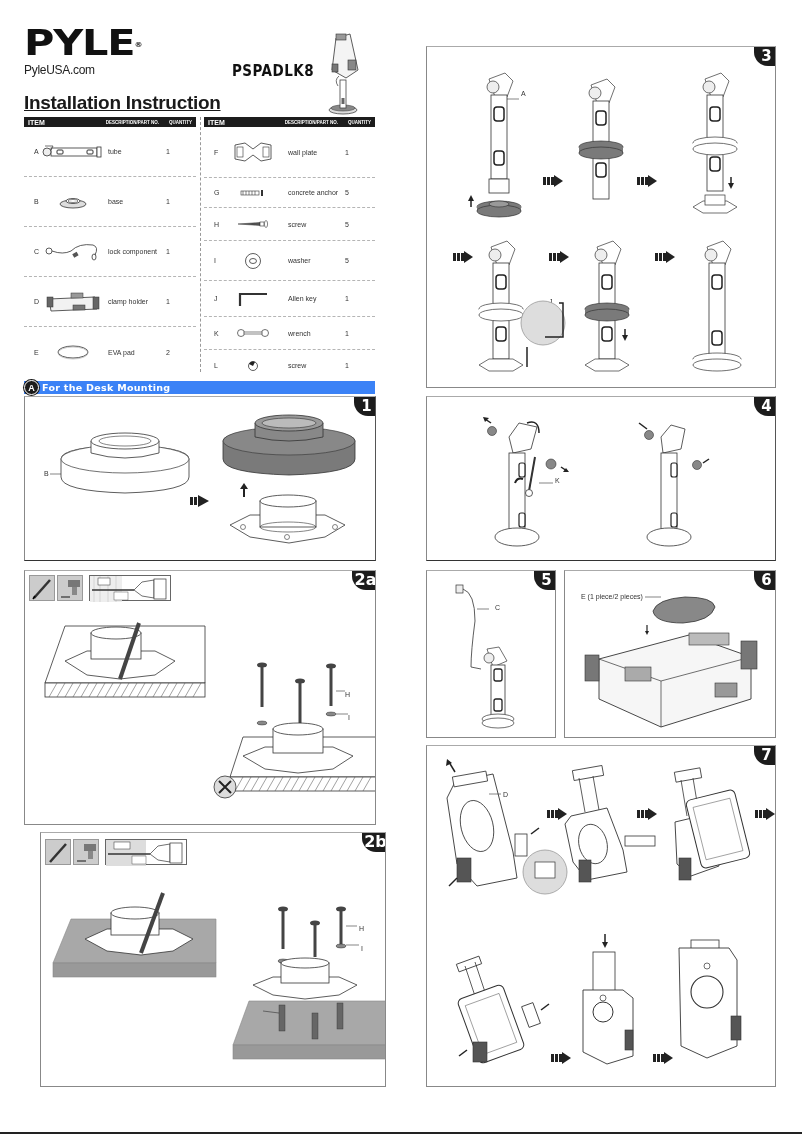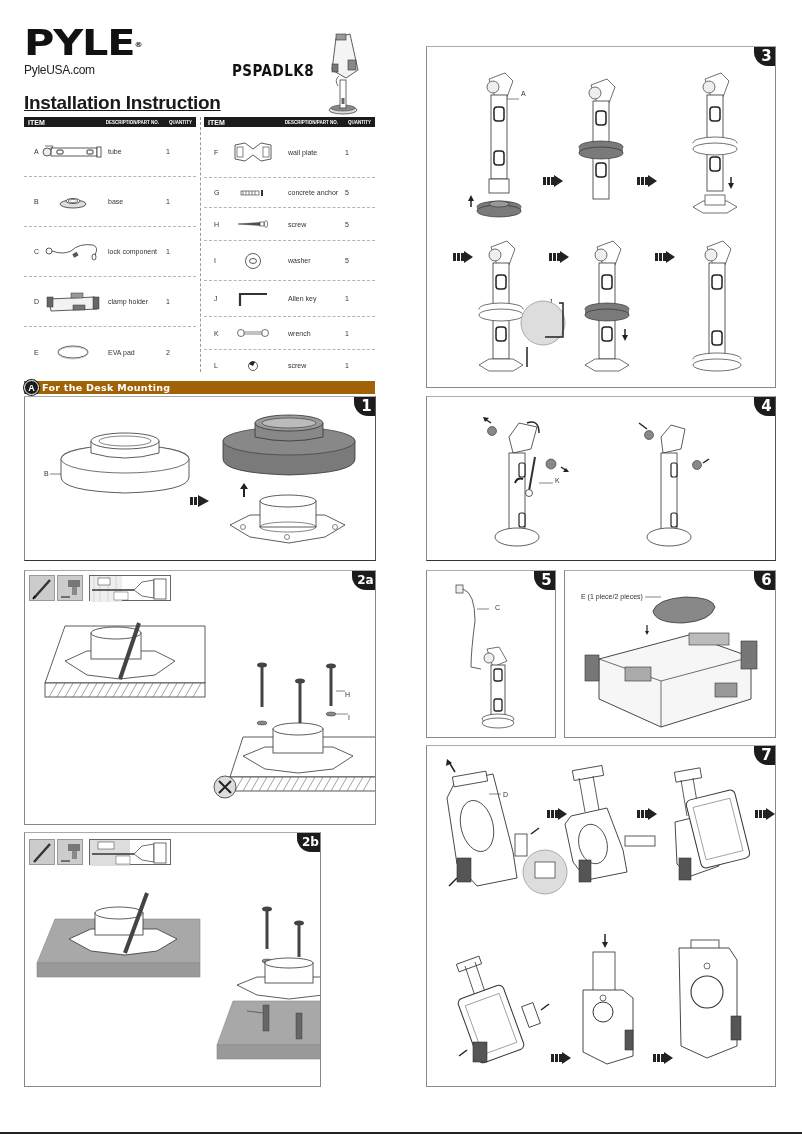--- a/index.html
+++ b/index.html
@@ -23,28 +23,28 @@
   .tbl-head .h-qty { font-size: 4.5px; }
   .row { position: relative; border-bottom: 1px dashed #b5b5b5; display: flex; align-items: center; font-size: 7px; color: #333; }
   .row:last-child { border-bottom: none; }
   .row .letter { width: 14px; padding-left: 10px; font-size: 7px; color: #333; }
   .row .icon { width: 70px; display: flex; justify-content: center; align-items: center; }
   .row .desc { flex: 1; }
   .row .qty { width: 30px; text-align: left; }
   .vsep { left: 200px; top: 117px; width: 0; height: 255px; border-left: 1px dashed #999; }
 
   
-  .sect-bar { left: 24px; top: 381px; width: 351px; height: 13px; background: #a16207; color: #fff; font-family: "DejaVu Sans", sans-serif; font-weight: bold; font-size: 9.5px; display: flex; align-items: center; padding-left: 18px; letter-spacing: 0.3px; }
+  .sect-bar { left: 24px; top: 381px; width: 351px; height: 13px; background: #3b82f6; color: #fff; font-family: "DejaVu Sans", sans-serif; font-weight: bold; font-size: 9.5px; display: flex; align-items: center; padding-left: 18px; letter-spacing: 0.3px; }
   .sect-circle { left: 24px; top: 380px; width: 15px; height: 15px; border-radius: 50%; background: #1c1c1c; border: 1.5px solid #fff; color: #fff; font-weight: bold; font-size: 9px; display: flex; align-items: center; justify-content: center; box-shadow: 0 0 0 1px #1c1c1c; }
 
   
   .panel { border: 1px solid #888; border-top: 1.5px solid #aaa; background: #fff; overflow: hidden; }
   .panel.dark-bottom { border-bottom: 1.5px solid #333; border-right: 1.5px solid #555; }
   .step-num { position: absolute; right: -1px; top: -1px; width: 22px; height: 20px; background: #1c1c1c; color: #fff; font-family: "DejaVu Sans", sans-serif; font-weight: bold; font-size: 15px; border-bottom-left-radius: 14px; display: flex; align-items: center; justify-content: center; padding-left: 3px; line-height: 1; }
-  .step-num.wide { width: 24px; font-size: 12px; }
+  .step-num.wide { width: 24px; font-size: 16px; }
   .lbl { position: absolute; font-size: 7px; color: #333; }
   svg { display: block; }
 
   .footer-line { left: 0; top: 1132px; width: 802px; height: 2px; background: #222; }
 </style>
 </head>
 <body>
 
 <div class="abs logo"><span>PYLE</span><sup>®</sup></div>
 <div class="abs site">PyleUSA.com</div>
@@ -327,21 +327,21 @@
       <path d="M210 220 L218 206 M218 220 L226 206 M226 220 L234 206 M234 220 L242 206 M242 220 L250 206 M250 220 L258 206 M258 220 L266 206 M266 220 L274 206 M274 220 L282 206 M282 220 L290 206 M290 220 L298 206 M298 220 L306 206 M306 220 L314 206 M314 220 L322 206 M322 220 L330 206 M330 220 L338 206 M338 220 L346 206"></path>
     </g>
     <path d="M218 185 L240 176 L308 176 L328 185 L308 198 L273 202 L240 198 Z" fill="#fff" stroke="#333" stroke-width="0.8"></path>
     <rect x="248" y="158" width="50" height="24" fill="#fff" stroke="#333" stroke-width="0.8"></rect>
     <ellipse cx="273" cy="158" rx="25" ry="6" fill="#fff" stroke="#333" stroke-width="0.8"></ellipse>
     <circle cx="200" cy="216" r="11" fill="#ddd" stroke="#333" stroke-width="0.8"></circle>
     <path d="M194 210 L206 222 M206 210 L194 222" stroke="#222" stroke-width="2"></path>
   </svg>
 </div>
 
-<div class="abs panel" style="left:24px; top:832px; width:297px; height:255px;">
+<div class="abs panel" style="left:40px; top:832px; width:346px; height:255px;">
   <div class="step-num wide">2b</div>
   <div class="abs" style="left:4px; top:6px; width:26px; height:26px; background:#ccc; border:1px solid #999;">
     <svg width="26" height="26" viewBox="0 0 26 26">
         <path d="M4 22 L20 4" stroke="#333" stroke-width="2.5"></path>
       </svg>
   </div>
   <div class="abs" style="left:32px; top:6px; width:26px; height:26px; background:#ccc; border:1px solid #999;">
     <svg width="26" height="26" viewBox="0 0 26 26">
         <rect x="10" y="4" width="12" height="7" fill="#777"></rect>
         <rect x="14" y="11" width="5" height="8" fill="#888"></rect>

